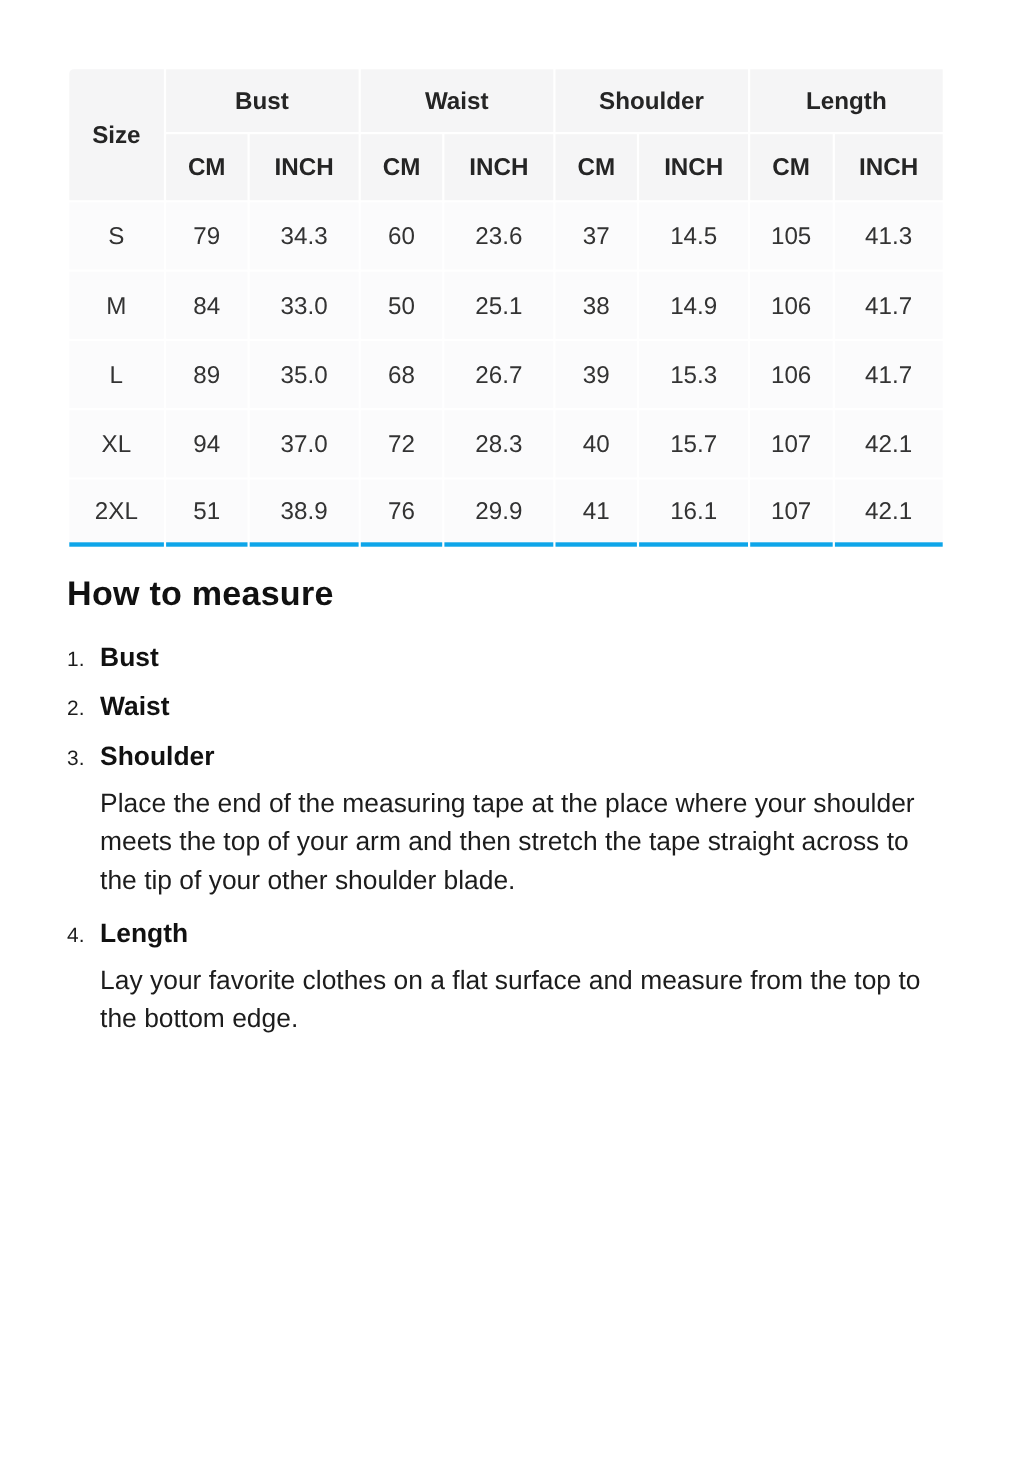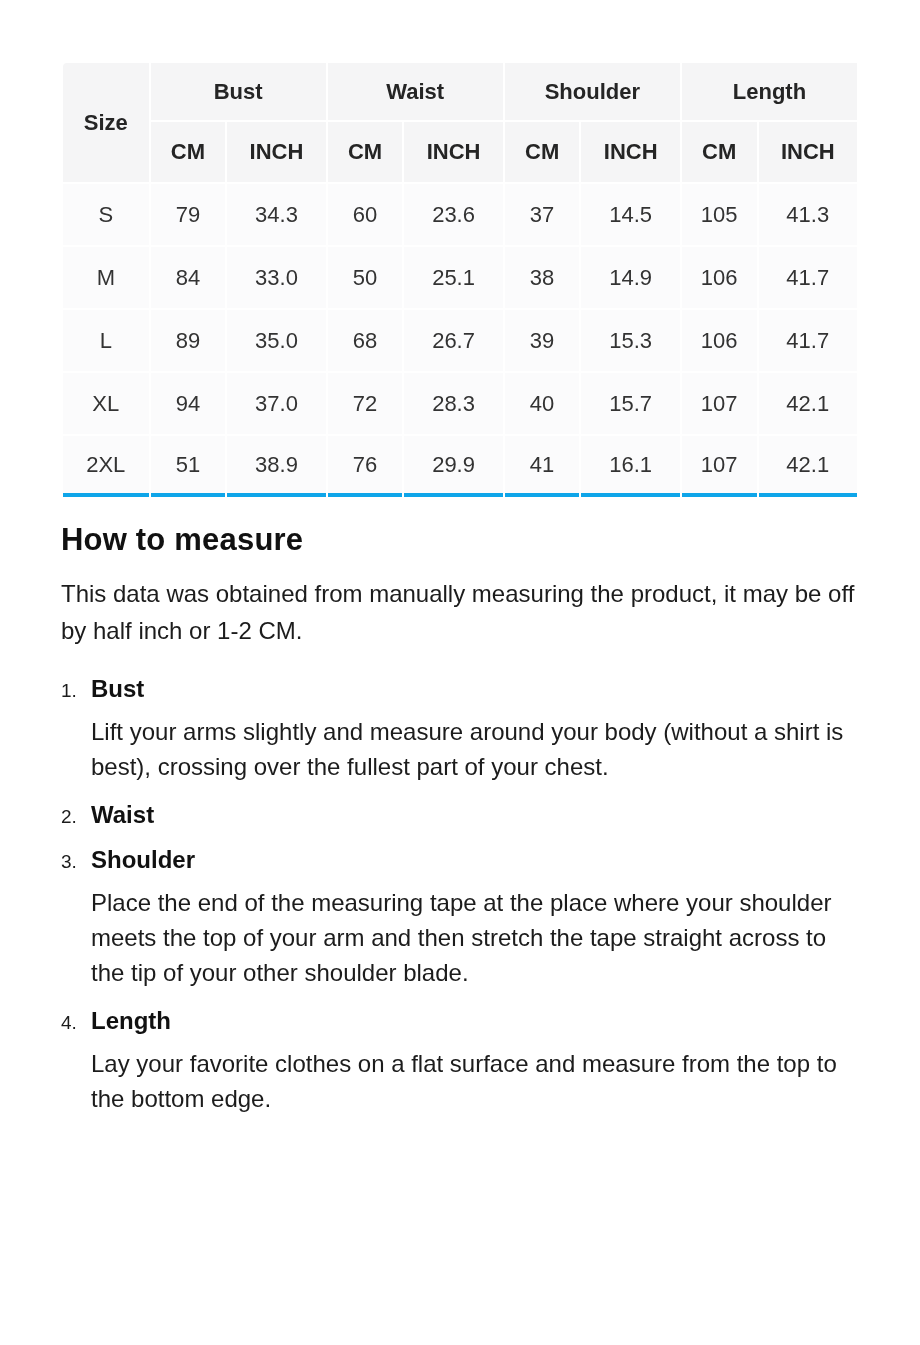--- a/index.html
+++ b/index.html
@@ -177,29 +177,27 @@
         <td>41</td>
         <td>16.1</td>
         <td>107</td>
         <td>42.1</td>
       </tr>
     </tbody>
   </table>
 
   <h2 class="section-title">How to measure</h2>
 
-  <p class="intro">This data was obtained from manually measuring the product, it may be off by half inch or 1-2 CM.</p>
 
   <ol class="measure-list">
     <li>
       <div class="li-head">
         <span class="li-num">1.</span>
         <span class="li-title">Bust</span>
       </div>
-      <p class="li-desc">Lift your arms slightly and measure around your body (without a shirt is best), crossing over the fullest part of your chest.</p>
     </li>
     <li>
       <div class="li-head">
         <span class="li-num">2.</span>
         <span class="li-title">Waist</span>
       </div>
     </li>
     <li>
       <div class="li-head">
         <span class="li-num">3.</span>

